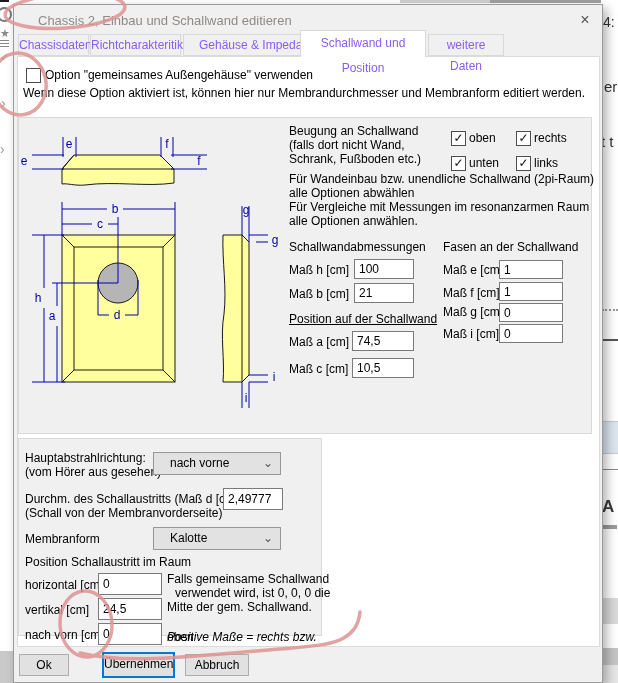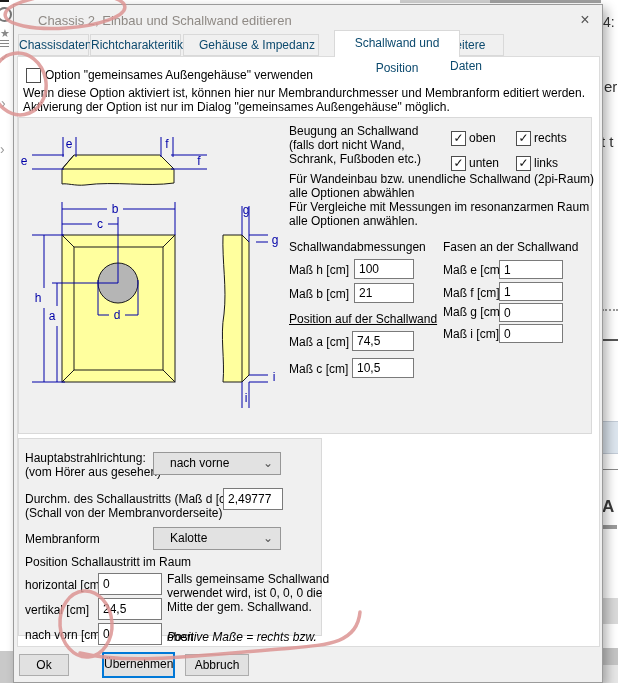--- a/index.html
+++ b/index.html
@@ -5,21 +5,21 @@
   html,body{margin:0;padding:0;background:#fff;}
   #screen{position:relative;width:618px;height:683px;background:#ffffff;overflow:hidden;
           font-family:"Liberation Sans",sans-serif;-webkit-font-smoothing:antialiased;}
   .abs{position:absolute;}
   .t{font-size:12px;color:#000;white-space:nowrap;line-height:14px;}
   .dlg{left:13px;top:4px;width:588px;height:677px;background:#f0f0f0;border:1px solid #9b9b9b;
        box-shadow:4px 4px 10px rgba(0,0,0,.30);z-index:2;}
   .title{left:24px;top:8px;font-size:13px;color:#8f8a85;white-space:nowrap;}
   .close{left:558px;top:4px;width:26px;height:22px;text-align:center;font-size:16px;color:#555;line-height:22px;cursor:pointer;}
   .tab{top:29px;height:22px;background:#f0f0f0;border:1px solid #d9d9d9;font-size:12px;
-       text-align:center;line-height:21px;color:#0c4a6e;box-sizing:border-box;z-index:2;}
+       text-align:center;line-height:21px;color:#8b5cf6;box-sizing:border-box;z-index:2;}
   .tab.active{top:25px;height:27px;background:#fff;border-bottom:none;z-index:4;line-height:25px;}
   .page{left:3px;top:51px;width:581px;height:589px;background:#fff;border:1px solid #dcdcdc;z-index:1;}
   .panel{background:#f0f0f0;border:1px solid #d9d9d9;z-index:3;}
   .cb{width:13px;height:13px;background:#fff;border:1px solid #4d4d4d;font-size:12px;line-height:12px;
       text-align:center;color:#111;cursor:pointer;}
   .field{background:#fff;border:1px solid #7a7a7a;font-size:12px;line-height:18px;padding-left:4px;
          color:#000;box-sizing:border-box;cursor:text;white-space:nowrap;overflow:hidden;}
   .combo{background:#e2e2e2;border:1px solid #979797;font-size:12px;line-height:21px;padding-left:16px;
          color:#000;box-sizing:border-box;cursor:pointer;}
   .chev{position:absolute;right:7px;top:0;color:#555;font-size:12px;line-height:21px;}
@@ -60,29 +60,28 @@
   <div class="abs frag" style="left:601px;top:665px;width:17px;height:18px;background:#e6e6e6;"></div>
 
   <div class="abs dlg">
 
     <div class="abs title">Chassis 2, Einbau und Schallwand editieren</div>
     <div class="abs close">×</div>
 
     <div class="abs tab" style="left:4px;width:71px;">Chassisdaten</div>
     <div class="abs tab" style="left:76px;width:91px;">Richtcharakteritik</div>
     <div class="abs tab" style="left:169px;width:136px;padding-left:12px;">Gehäuse &amp; Impedanz</div>
-    <div class="abs tab active" style="left:286px;width:126px;margin-left:34px;">Schallwand und Position</div>
+    <div class="abs tab active" style="left:286px;width:126px;">Schallwand und Position</div>
     <div class="abs tab" style="left:414px;width:76px;">weitere Daten</div>
 
     <div class="abs page"></div>
 
     <div class="abs cb" style="left:12px;top:63px;z-index:3;"></div>
     <div class="abs t" style="left:31px;top:63px;z-index:3;">Option "gemeinsames Außengehäuse" verwenden</div>
     <div class="abs t" style="left:9px;top:81px;z-index:3;">Wenn diese Option aktiviert ist, können hier nur Membrandurchmesser und Membranform editiert werden.</div>
-    <div class="abs t" style="left:9px;top:95px;z-index:3;">Aktivierung der Option ist nur im Dialog "gemeinsames Außengehäuse" möglich.</div>
 
     <div class="abs panel" style="left:4px;top:112px;width:572px;height:315px;">
 
       <svg class="abs" style="left:0;top:0;" width="266" height="300" viewBox="0 0 266 300">
         <g stroke="#1a1a1a" stroke-width="1" fill="#ffff9e">
 
           <path d="M55,37 L141,37 L155,51 L155,65 C128,69 96,63 66,67 C56,68 48,65 43,66 L43,51 Z"></path>
           <line x1="43" y1="51" x2="155" y2="51" fill="none"></line>
           <line x1="43" y1="51" x2="55" y2="37" fill="none"></line>
           <line x1="141" y1="37" x2="155" y2="51" fill="none"></line>
@@ -215,21 +214,21 @@
 
       <div class="abs t" style="left:6px;top:116px;">Position Schallaustritt im Raum</div>
       <div class="abs t" style="left:6px;top:139px;">horizontal [cm]</div>
       <div class="abs field" style="left:79px;top:134px;width:64px;height:22px;line-height:20px;">0</div>
       <div class="abs t" style="left:6px;top:164px;">vertikal [cm]</div>
       <div class="abs field" style="left:79px;top:159px;width:64px;height:22px;line-height:20px;">24,5</div>
       <div class="abs t" style="left:6px;top:189px;">nach vorn [cm]</div>
       <div class="abs field" style="left:79px;top:184px;width:64px;height:22px;line-height:20px;">0</div>
 
       <div class="abs t" style="left:148px;top:133px;">Falls gemeinsame Schallwand</div>
-      <div class="abs t" style="left:148px;top:147px;">verwendet wird, ist 0, 0, 0 die</div>
+      <div class="abs t" style="left:156px;top:147px;">verwendet wird, ist 0, 0, 0 die</div>
       <div class="abs t" style="left:148px;top:161px;text-align:right;">Mitte der gem. Schallwand.</div>
       <div class="abs t" style="left:148px;top:191px;font-style:italic;">Positive Maße = rechts bzw.</div>
       <div class="abs t" style="left:148px;top:191px;">oben</div>
     </div>
 
     <div class="abs btn" style="left:5px;top:649px;width:50px;height:22px;">Ok</div>
     <div class="abs btn focus" style="left:88px;top:647px;width:73px;height:26px;">Übernehmen</div>
     <div class="abs btn" style="left:171px;top:649px;width:64px;height:22px;">Abbruch</div>
   </div>
 

